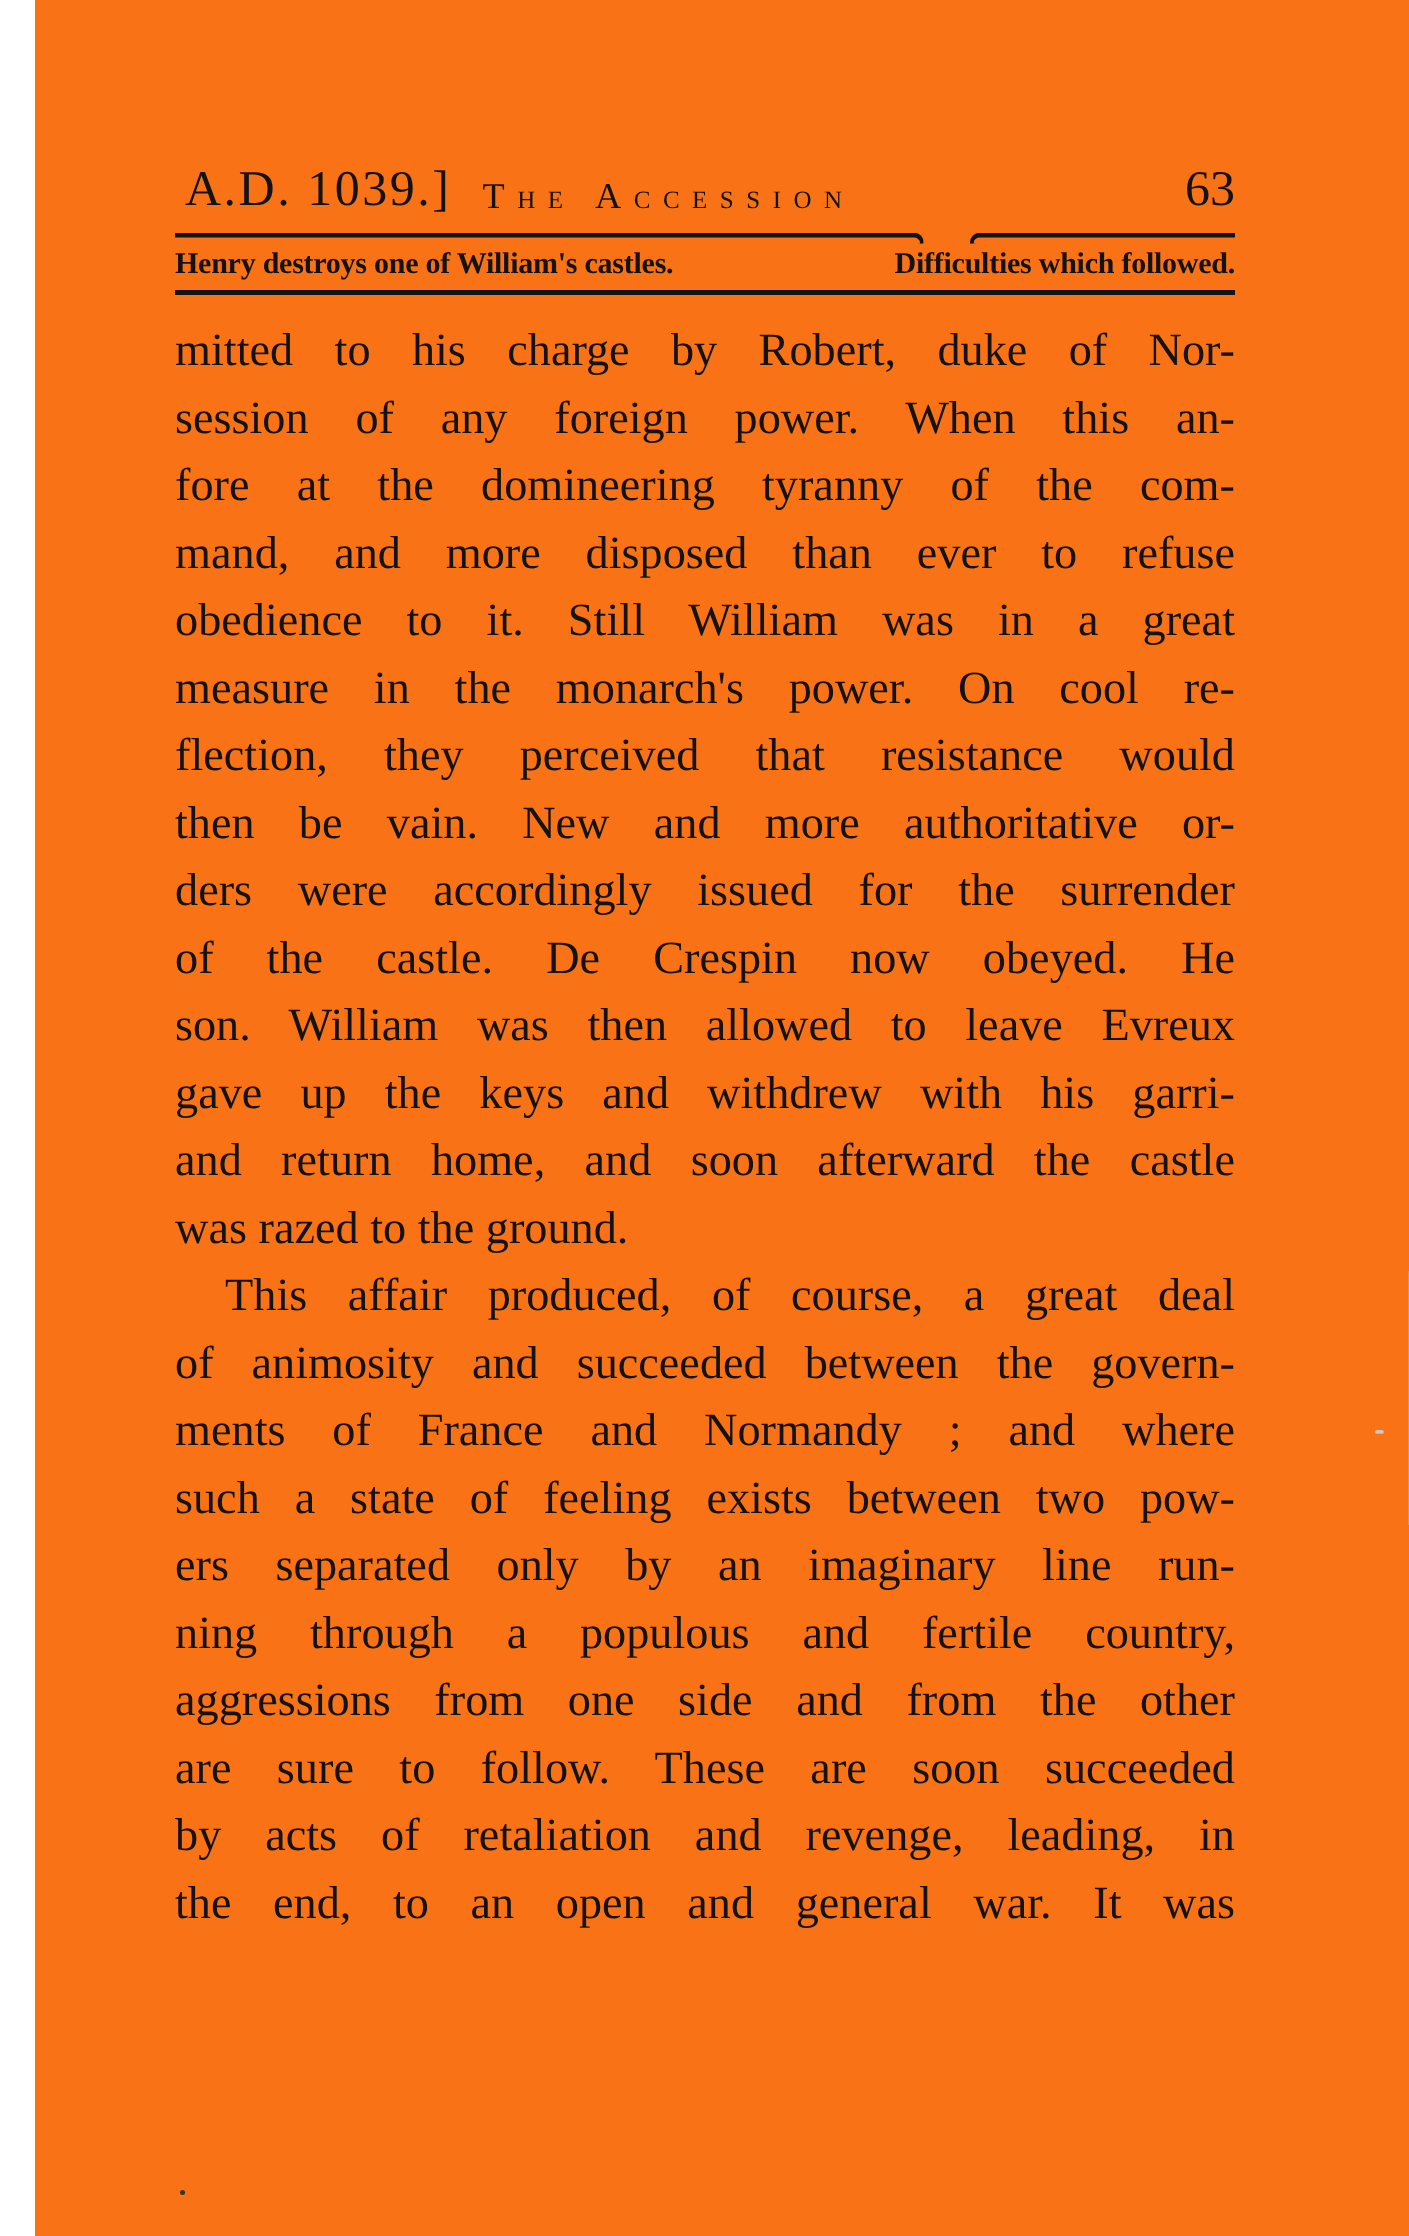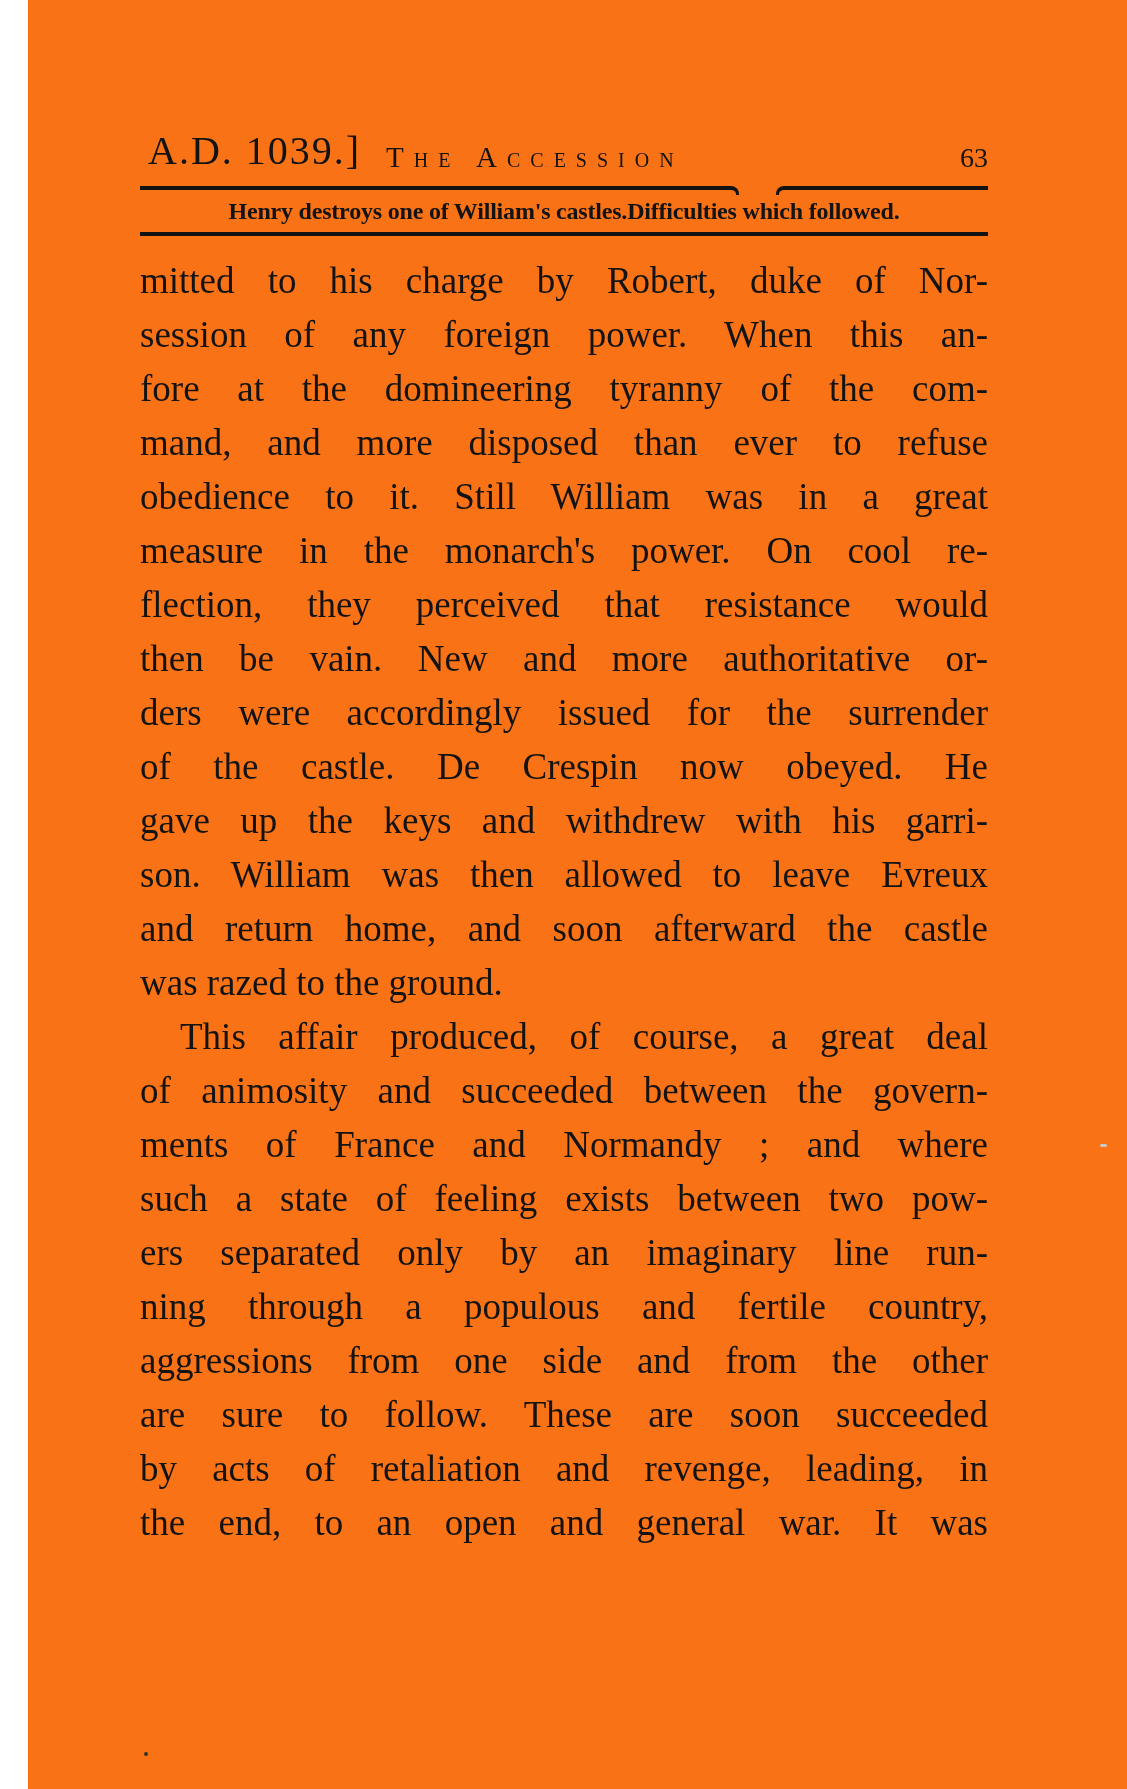--- a/index.html
+++ b/index.html
@@ -27,38 +27,38 @@
     position: absolute; left: 8px; bottom: 0;
     font-size: 40px; letter-spacing: 2px; white-space: nowrap;
   }
   .rh-title {
     position: absolute; left: 246px; bottom: 0;
     font-size: 29px; font-variant: small-caps;
     letter-spacing: 10px; white-space: nowrap;
   }
   .rh-num {
     position: absolute; right: 0; bottom: 0;
-    font-size: 28px;
+    font-size: 40px;
   }
   
   .rule-row { display: flex; margin-top: 12px; }
   .rule-left {
     width: 599px; height: 9px; box-sizing: border-box;
     border-top: 4px solid var(--ink, #111);
     border-right: 3px solid var(--ink, #111);
     border-top-right-radius: 8px;
   }
   .rule-right {
     flex: 1; margin-left: 37px; height: 9px; box-sizing: border-box;
     border-top: 4px solid var(--ink, #111);
     border-left: 3px solid var(--ink, #111);
     border-top-left-radius: 8px;
   }
   .caption-row {
-    display: flex; justify-content: center;
+    display: flex; justify-content: space-between;
     margin-top: 1px;
     font-size: 24px; font-weight: 700; letter-spacing: -0.2px;
     line-height: 30px; white-space: nowrap;
   }
   .rule-bottom {
     height: 4px; background: var(--ink, #111);
     margin-top: 6px;
   }
   
   .body-text {
@@ -112,22 +112,22 @@
           <div class="line">mitted to his charge by Robert, duke of Nor-</div>
           <div class="line">session of any foreign power. When this an-</div>
           <div class="line">fore at the domineering tyranny of the com-</div>
           <div class="line">mand, and more disposed than ever to refuse</div>
           <div class="line">obedience to it. Still William was in a great</div>
           <div class="line">measure in the monarch's power. On cool re-</div>
           <div class="line">flection, they perceived that resistance would</div>
           <div class="line">then be vain. New and more authoritative or-</div>
           <div class="line">ders were accordingly issued for the surrender</div>
           <div class="line">of the castle. De Crespin now obeyed. He</div>
+          <div class="line">son. William was then allowed to leave Evreux</div>
           <div class="line">gave up the keys and withdrew with his garri-</div>
-          <div class="line">son. William was then allowed to leave Evreux</div>
           <div class="line">and return home, and soon afterward the castle</div>
           <div class="line no-just">was razed to the ground.</div>
         </div>
         <div class="paragraph">
           <div class="line indent">This affair produced, of course, a great deal</div>
           <div class="line">of animosity and succeeded between the govern-</div>
           <div class="line">ments of France and Normandy ; and where</div>
           <div class="line">such a state of feeling exists between two pow-</div>
           <div class="line">ers separated only by an imaginary line run-</div>
           <div class="line">ning through a populous and fertile country,</div>

